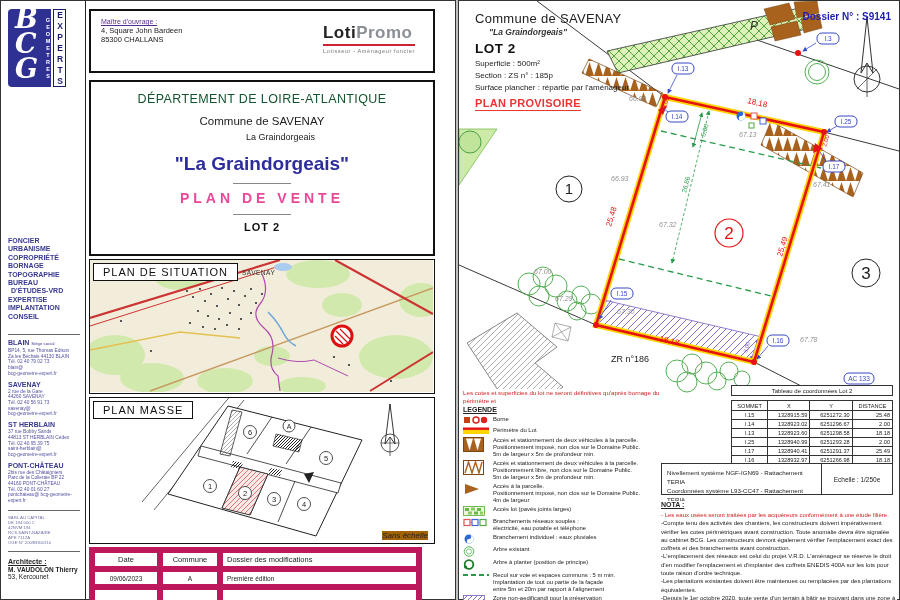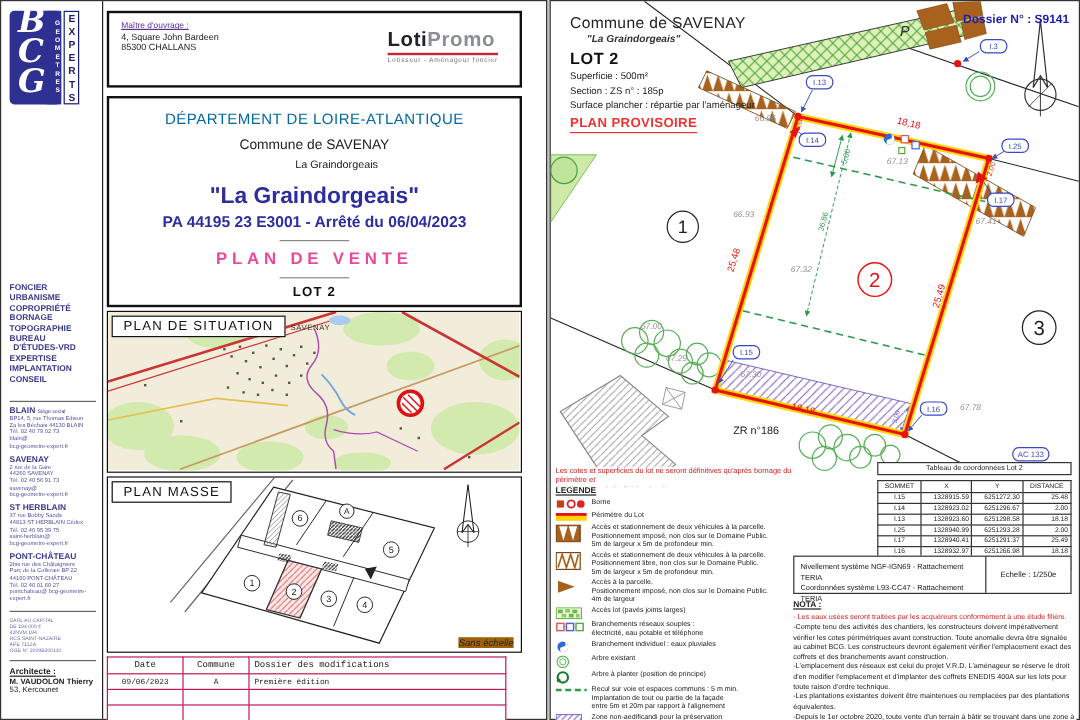--- a/index.html
+++ b/index.html
@@ -29,35 +29,35 @@
   .lbox{position:absolute;background:#fff;box-sizing:border-box;}
   #ownerBox{left:88px;top:8px;width:346px;height:64px;border:2px solid #111;}
   .owner-label{font-size:7px;color:#5b2d8e;text-decoration:underline;margin:7px 0 1px 10px;}
   .owner-line{font-size:7.5px;color:#222;margin-left:10px;line-height:9px;}
   .lp-logo{position:absolute;right:18px;top:12px;text-align:left;}
   .lp-brand{font-size:17px;font-weight:bold;letter-spacing:.5px;border-bottom:2px solid #c23;padding-bottom:1px;}
   .lp-bold{color:#222;}
   .lp-light{color:#8a8f96;font-weight:bold;}
   .lp-tag{font-size:5.6px;color:#777;letter-spacing:.6px;margin-top:2px;}
   #titleBox{left:88px;top:79px;width:346px;height:176px;border:2px solid #111;text-align:center;}
-  .tb1{margin-top:10px;font-size:12.5px;color:#0369a1;letter-spacing:.4px;}
+  .tb1{margin-top:10px;font-size:12.5px;color:#14532d;letter-spacing:.4px;}
   .tb2{margin-top:9px;font-size:11.5px;color:#222;}
   .tb3{margin-top:5px;font-size:9px;color:#222;padding-left:37px;}
   .tb4{margin-top:11px;font-size:19px;font-weight:bold;color:#2d2d9f;}
   .tb5{margin-top:2px;font-size:13px;font-weight:bold;color:#2d2d9f;}
   .hr-s{width:58px;border:none;border-top:1.5px solid #888;margin:8px auto 0;}
   .tb6{margin-top:6px;font-size:14px;font-weight:bold;color:#ec4899;letter-spacing:4px;}
   .tb7{margin-top:6px;font-size:11px;font-weight:bold;color:#111;letter-spacing:1px;}
   #situBox{left:88px;top:258px;width:346px;height:135px;border:1.5px solid #111;overflow:hidden;}
   #masseBox{left:88px;top:396px;width:346px;height:147px;border:1.5px solid #111;overflow:hidden;}
   .boxlabel{position:absolute;left:3px;top:3px;background:#fff;border:1.5px solid #111;padding:2px 9px;font-size:11px;letter-spacing:1px;color:#111;z-index:5;}
   .sans-ech{position:absolute;right:6px;bottom:3px;font-size:8px;font-style:italic;color:#222;z-index:5;background:#a16207;}
   #revTblWrap{left:88px;top:546px;width:333px;}
   table.rev{border-collapse:collapse;width:100%;border:1.5px solid #111;}
-  table.rev td{border:1px solid #be185d;font-size:6.5px;color:#222;padding:0 4px;height:12px;font-family:Liberation Mono, monospace;}
+  table.rev td{border:6px solid #be185d;font-size:6.5px;color:#222;padding:0 4px;height:12px;}
   table.rev tr.hd td{font-size:7.5px;height:13px;}
   .c-date{width:54px;text-align:center;}
   .c-ind{width:46px;text-align:center;}
 
   
   #planSvg{position:absolute;left:0;top:0;}
   .rp-abs{position:absolute;z-index:6;}
   #rpCommune{left:16px;top:10px;font-size:13px;color:#222;letter-spacing:.3px;}
   #rpLieu{left:30px;top:26px;font-size:8.5px;font-style:italic;font-weight:bold;color:#333;}
   #rpLot{left:16px;top:40px;font-size:13.5px;font-weight:bold;color:#111;letter-spacing:.5px;}
@@ -173,21 +173,20 @@
         <div class="lp-brand"><span class="lp-bold">Loti</span><span class="lp-light">Promo</span></div>
         <div class="lp-tag">Lotisseur - Aménageur foncier</div>
       </div>
     </div>
 
     <div class="lbox" id="titleBox">
       <div class="tb1">DÉPARTEMENT DE LOIRE-ATLANTIQUE</div>
       <div class="tb2">Commune de SAVENAY</div>
       <div class="tb3">La Graindorgeais</div>
       <div class="tb4">"La Graindorgeais"</div>
-      <div class="tb5">PA 44195 23 E3001 - Arrêté du 06/04/2023</div>
       <hr class="hr-s">
       <div class="tb6">PLAN  DE  VENTE</div>
       <hr class="hr-s">
       <div class="tb7">LOT 2</div>
     </div>
 
     <div class="lbox" id="situBox">
       <div class="boxlabel">PLAN  DE  SITUATION</div>
       <svg width="343" height="132" viewBox="0 0 343 132">
         <rect width="343" height="132" fill="#f2edda"></rect>

